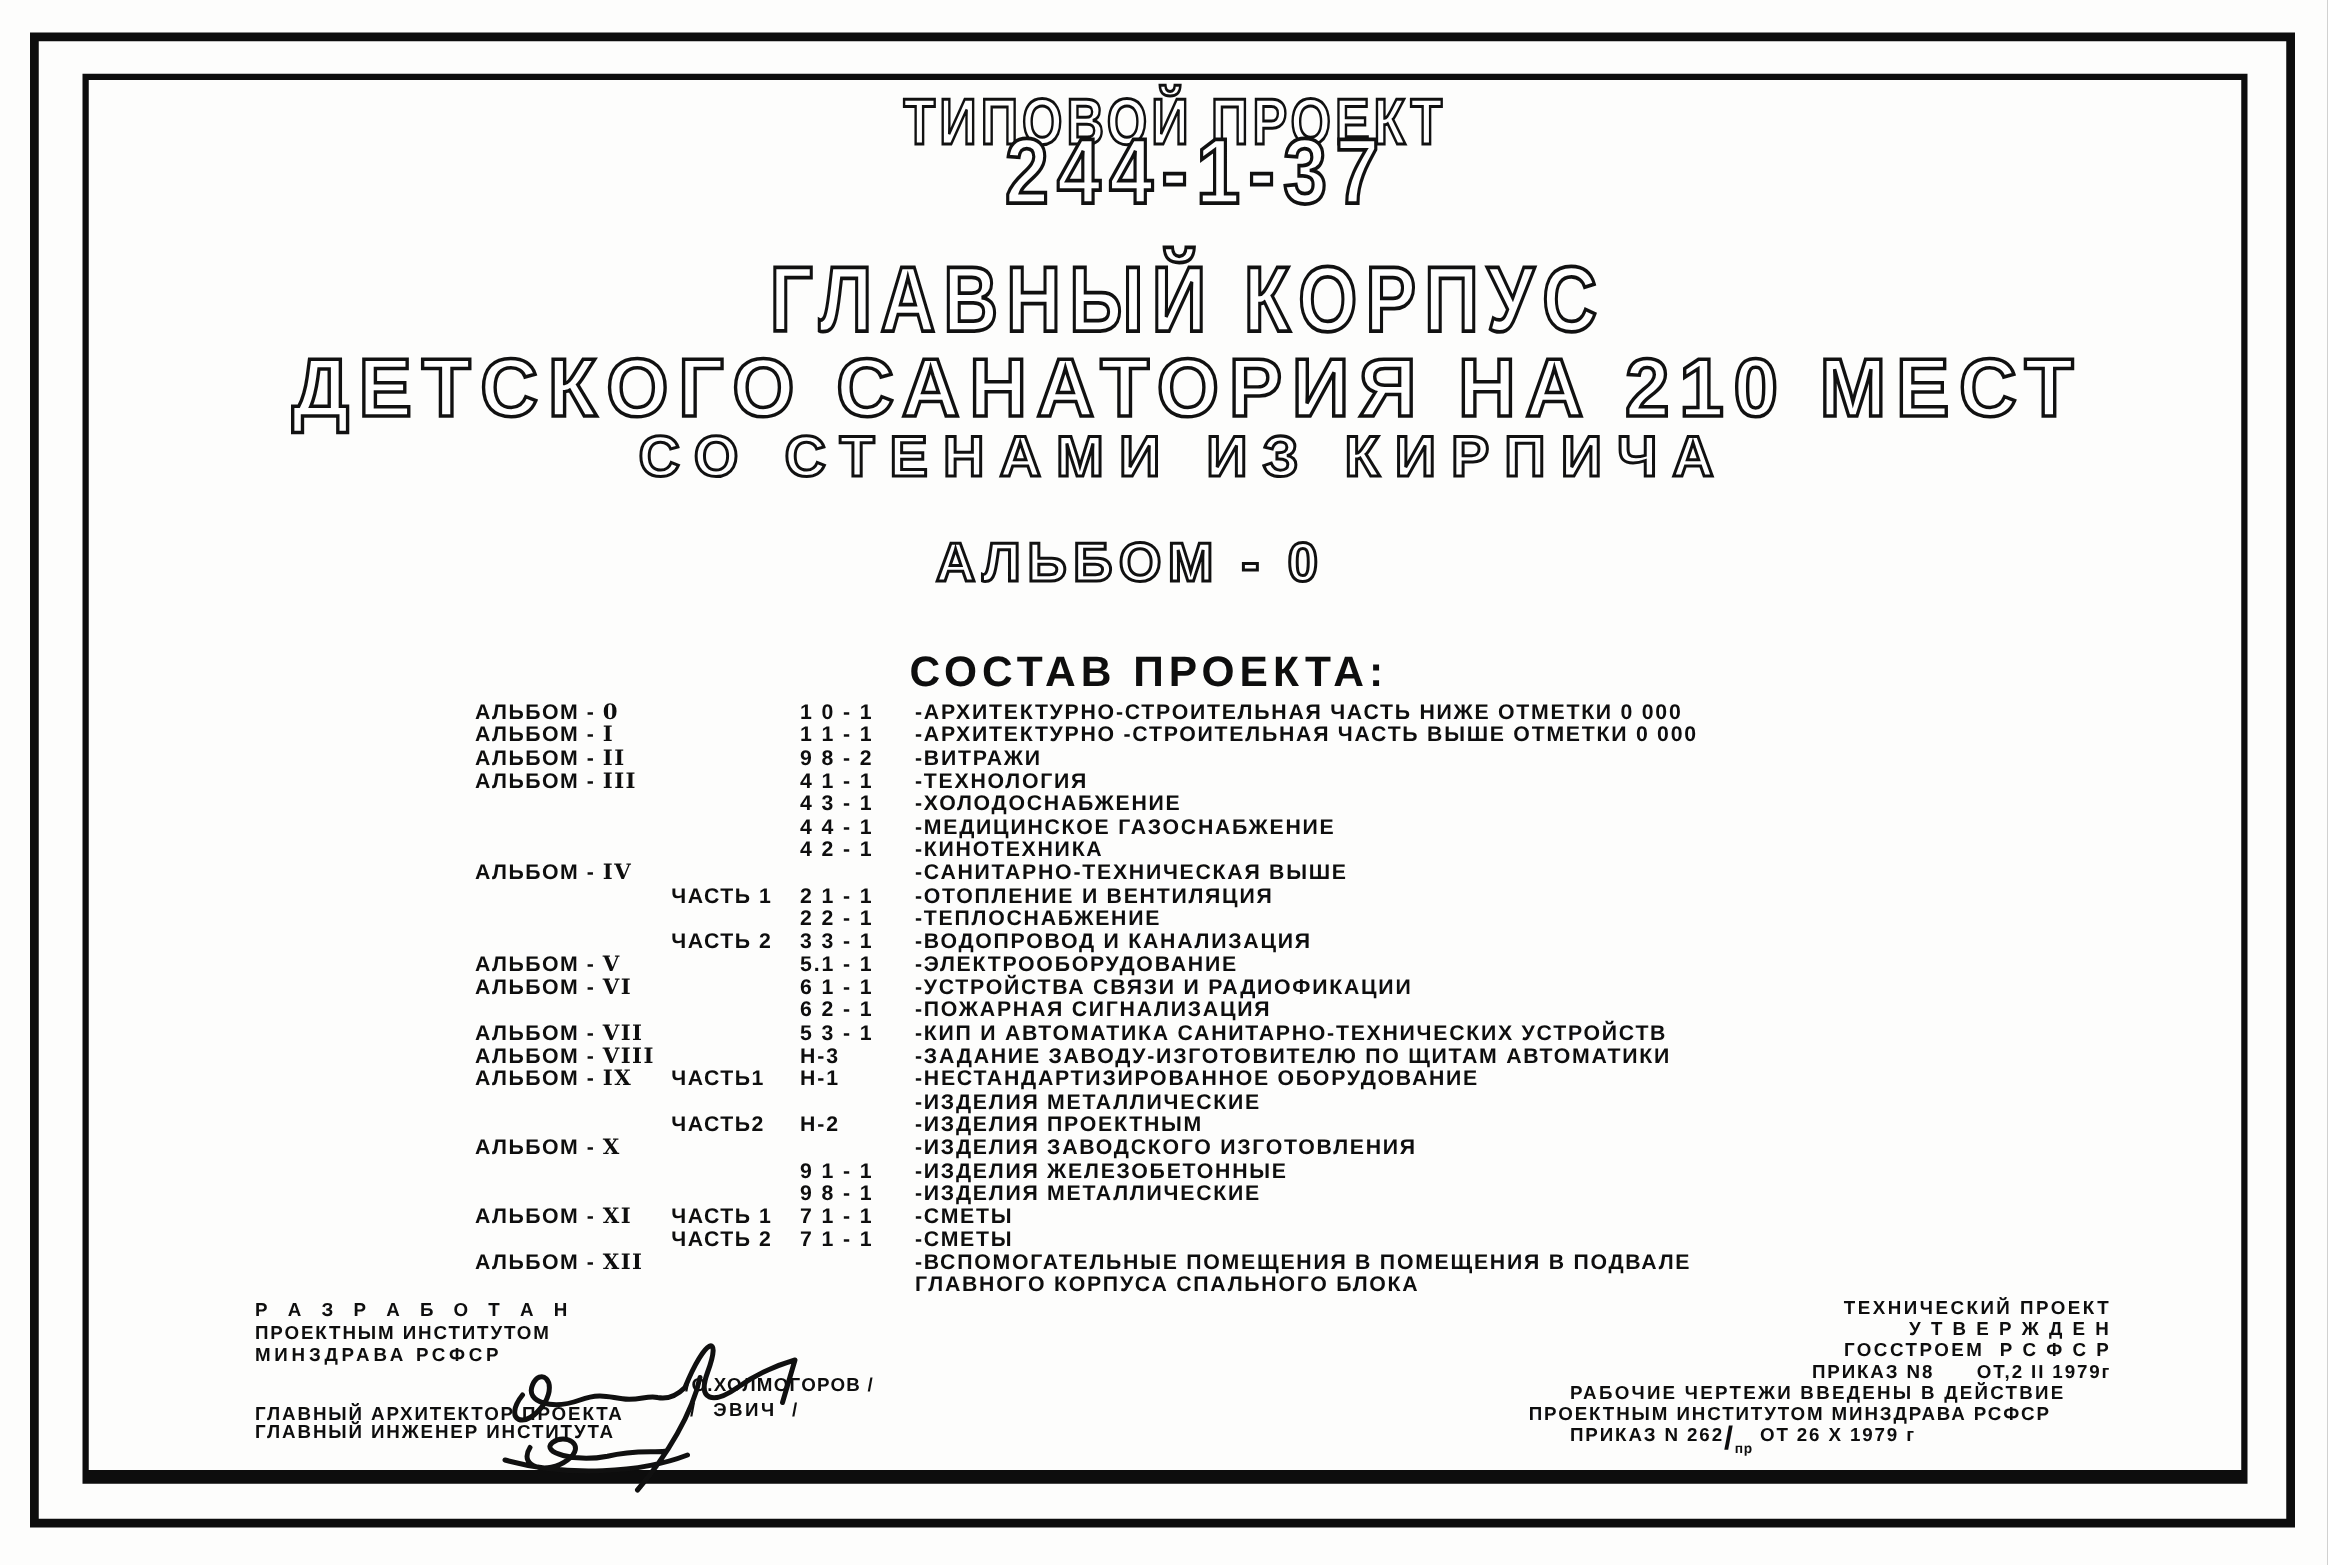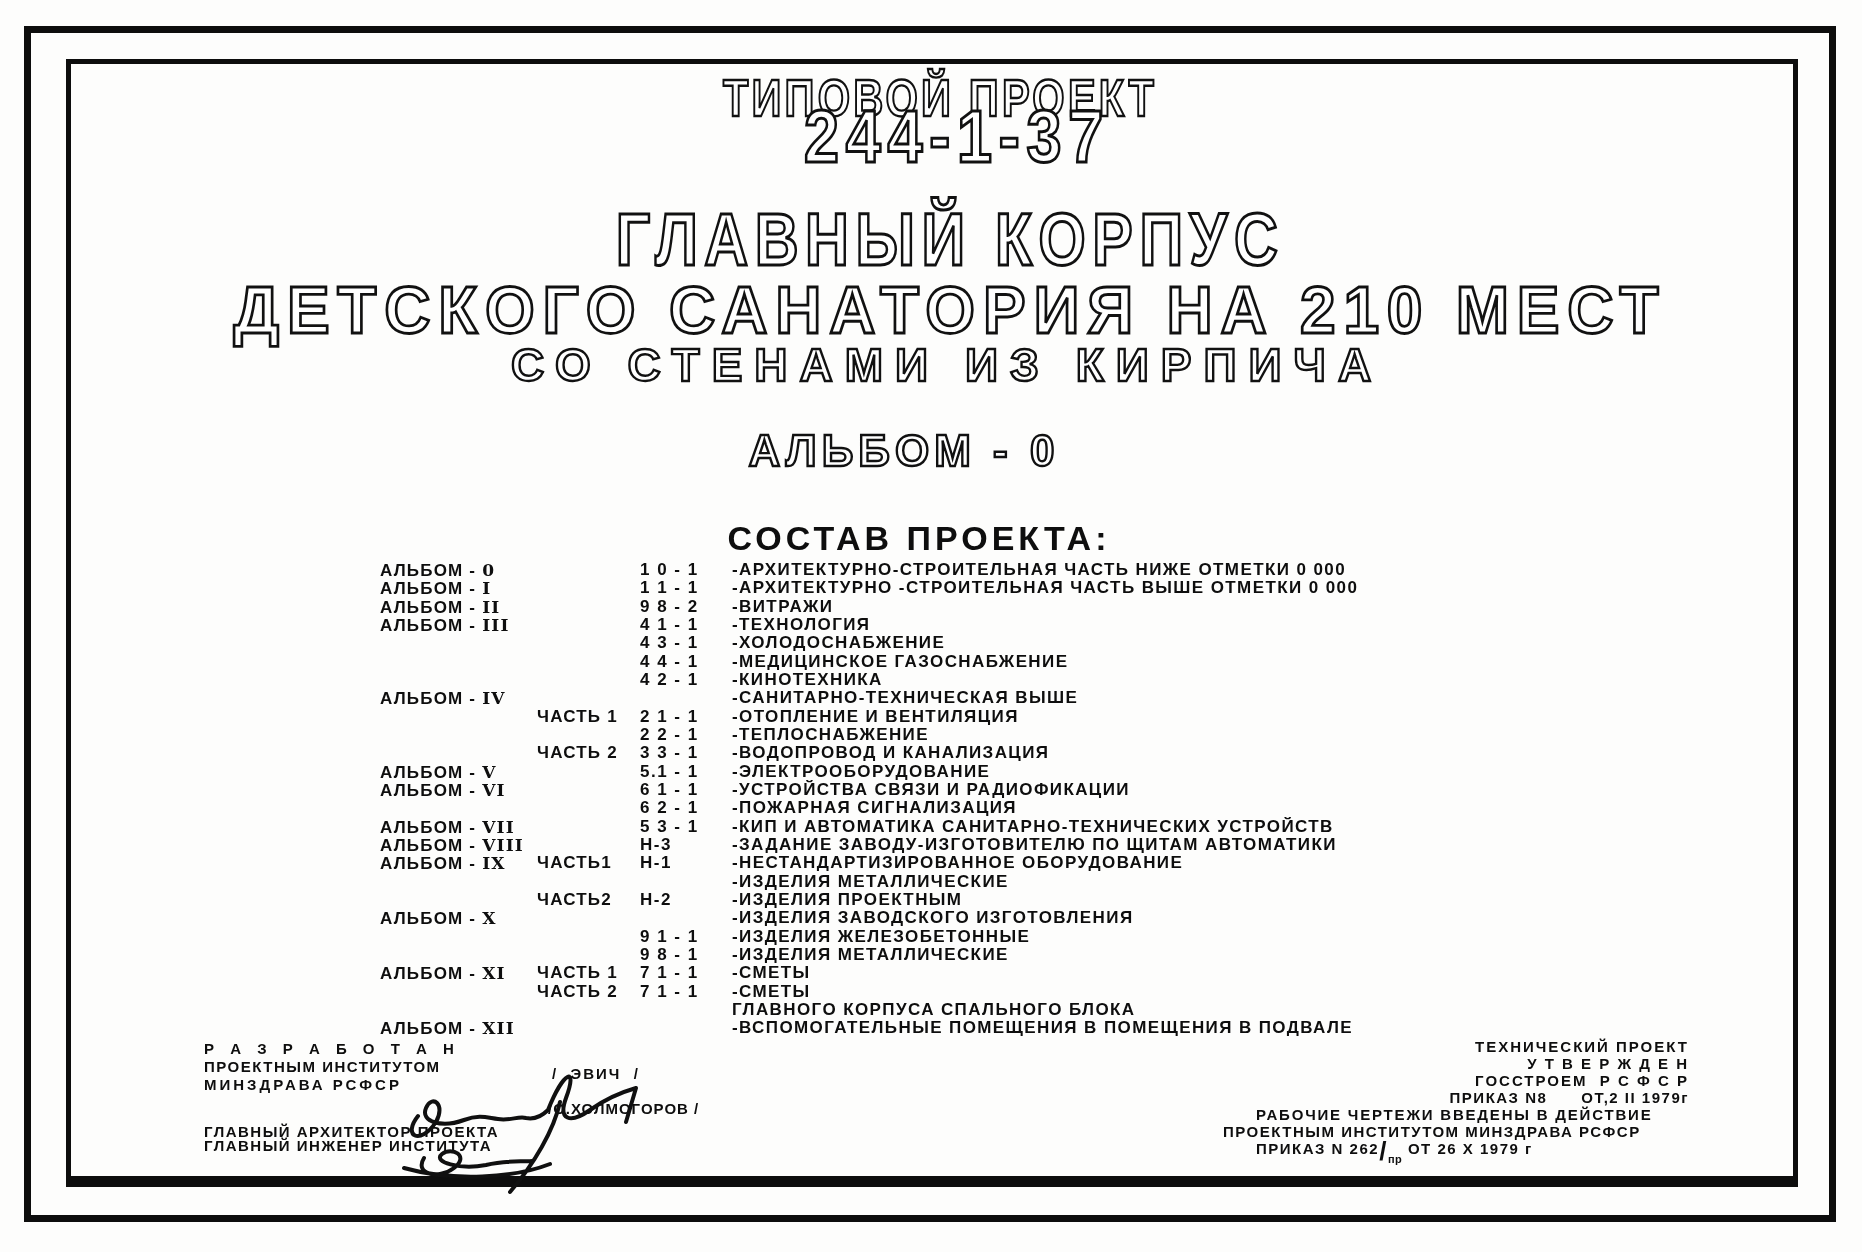--- a/index.html
+++ b/index.html
@@ -40,21 +40,21 @@
 
   .fl { position:absolute; font-weight:bold; white-space:pre; font-size:15px; letter-spacing:1px; line-height:16px; }
 
   
   #dev-1 { left:204px; top:1041px; letter-spacing:6px; }
   #dev-2 { left:204px; top:1059px; letter-spacing:1.5px; }
   #dev-3 { left:204px; top:1077px; letter-spacing:3px; }
   #role-1 { left:204px; top:1138px; letter-spacing:1.5px; }
   #role-2 { left:204px; top:1124px; letter-spacing:1.5px; }
   #name-1 { left:548px; top:1101px; letter-spacing:1px; }
-  #name-2 { left:552px; top:1066px; letter-spacing:2px;text-align:center; }
+  #name-2 { left:552px; top:1121px; letter-spacing:2px;text-align:center; }
 
   
   .fr-r { right:217px; text-align:right; }
   #apr-1 { top:1039px; letter-spacing:2px; }
   #apr-2 { top:1056px; letter-spacing:2px; }
   #apr-3 { top:1073px; letter-spacing:2px; }
   #apr-4 { top:1090px; letter-spacing:1.5px; }
   #wrk-1 { left:1256px; top:1107px; letter-spacing:1.8px; }
   #wrk-2 { left:1192px; top:1124px; letter-spacing:1.5px;margin-left:31px; }
   #wrk-3 { left:1256px; top:1141px; letter-spacing:1.5px; }
@@ -96,22 +96,22 @@
       <div class="crow"><div class="c-album"><span>АЛЬБОМ - </span><span class="rn">VII</span></div><div class="c-part"></div><div class="c-code">5 3 - 1</div><div class="c-desc">-КИП И АВТОМАТИКА САНИТАРНО-ТЕХНИЧЕСКИХ УСТРОЙСТВ</div></div>
       <div class="crow"><div class="c-album"><span>АЛЬБОМ - </span><span class="rn">VIII</span></div><div class="c-part"></div><div class="c-code">Н-3</div><div class="c-desc">-ЗАДАНИЕ ЗАВОДУ-ИЗГОТОВИТЕЛЮ ПО ЩИТАМ АВТОМАТИКИ</div></div>
       <div class="crow"><div class="c-album"><span>АЛЬБОМ - </span><span class="rn">IX</span></div><div class="c-part">ЧАСТЬ1</div><div class="c-code">Н-1</div><div class="c-desc">-НЕСТАНДАРТИЗИРОВАННОЕ ОБОРУДОВАНИЕ</div></div>
       <div class="crow"><div class="c-album"></div><div class="c-part"></div><div class="c-code"></div><div class="c-desc">-ИЗДЕЛИЯ МЕТАЛЛИЧЕСКИЕ</div></div>
       <div class="crow"><div class="c-album"></div><div class="c-part">ЧАСТЬ2</div><div class="c-code">Н-2</div><div class="c-desc">-ИЗДЕЛИЯ ПРОЕКТНЫМ</div></div>
       <div class="crow"><div class="c-album"><span>АЛЬБОМ - </span><span class="rn">X</span></div><div class="c-part"></div><div class="c-code"></div><div class="c-desc">-ИЗДЕЛИЯ ЗАВОДСКОГО ИЗГОТОВЛЕНИЯ</div></div>
       <div class="crow"><div class="c-album"></div><div class="c-part"></div><div class="c-code">9 1 - 1</div><div class="c-desc">-ИЗДЕЛИЯ ЖЕЛЕЗОБЕТОННЫЕ</div></div>
       <div class="crow"><div class="c-album"></div><div class="c-part"></div><div class="c-code">9 8 - 1</div><div class="c-desc">-ИЗДЕЛИЯ МЕТАЛЛИЧЕСКИЕ</div></div>
       <div class="crow"><div class="c-album"><span>АЛЬБОМ - </span><span class="rn">XI</span></div><div class="c-part">ЧАСТЬ 1</div><div class="c-code">7 1 - 1</div><div class="c-desc">-СМЕТЫ</div></div>
       <div class="crow"><div class="c-album"></div><div class="c-part">ЧАСТЬ 2</div><div class="c-code">7 1 - 1</div><div class="c-desc">-СМЕТЫ</div></div>
+      <div class="crow"><div class="c-album"><span>АЛЬБОМ - </span><span class="rn">XII</span></div><div class="c-part"></div><div class="c-code"></div><div class="c-desc">-ВСПОМОГАТЕЛЬНЫЕ ПОМЕЩЕНИЯ В ПОМЕЩЕНИЯ В ПОДВАЛЕ</div></div>
       <div class="crow"><div class="c-album"></div><div class="c-part"></div><div class="c-code"></div><div class="c-desc">ГЛАВНОГО КОРПУСА СПАЛЬНОГО БЛОКА</div></div>
-      <div class="crow"><div class="c-album"><span>АЛЬБОМ - </span><span class="rn">XII</span></div><div class="c-part"></div><div class="c-code"></div><div class="c-desc">-ВСПОМОГАТЕЛЬНЫЕ ПОМЕЩЕНИЯ В ПОМЕЩЕНИЯ В ПОДВАЛЕ</div></div>
     </div>
 
   <div class="fl" id="dev-1">Р А З Р А Б О Т А Н</div>
   <div class="fl" id="dev-2">ПРОЕКТНЫМ ИНСТИТУТОМ</div>
   <div class="fl" id="dev-3">МИНЗДРАВА РСФСР</div>
   <div class="fl" id="role-1">ГЛАВНЫЙ ИНЖЕНЕР ИНСТИТУТА</div>
   <div class="fl" id="role-2">ГЛАВНЫЙ АРХИТЕКТОР ПРОЕКТА</div>
   <div class="fl" id="name-1">/О.ХОЛМОГОРОВ /</div>
   <div class="fl" id="name-2">/  ЭВИЧ  /</div>
 

